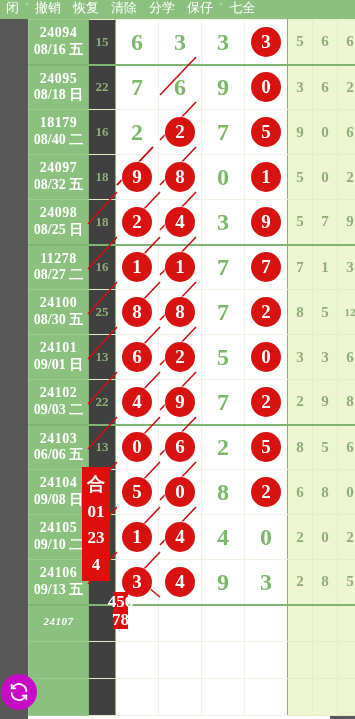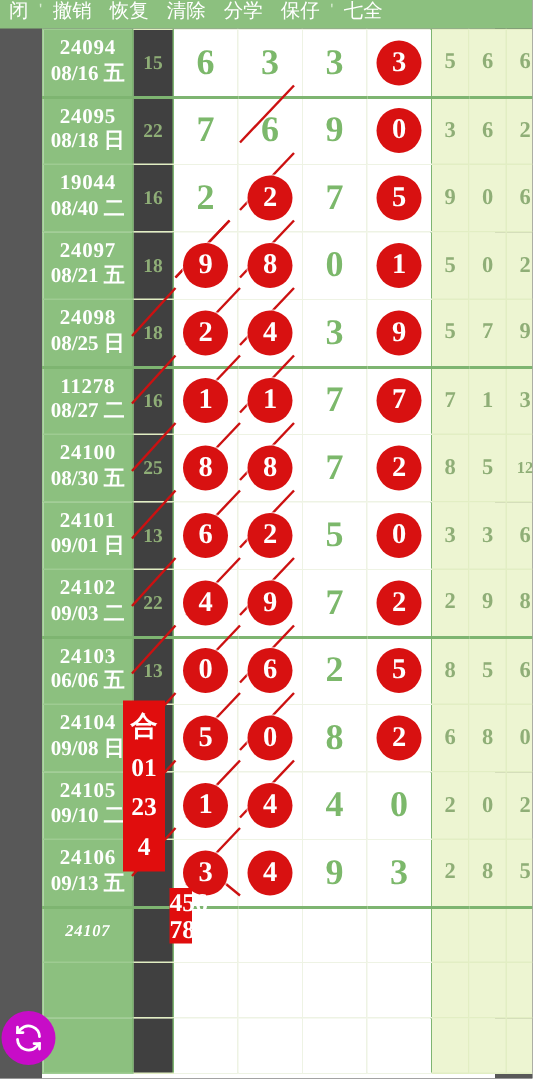--- a/index.html
+++ b/index.html
@@ -160,21 +160,21 @@
   #redbox .rb.cn{ font-size:18px; }
 
   
   #redbox2{
     position:absolute;
     left:113px; top:573px; width:15px; height:37px;
     background:#e00d0d;
     color:#fff;
     z-index:6;
     display:flex; flex-direction:column;
-    justify-content:center;
+    align-items:center; justify-content:center;
     font-family:"Liberation Serif", serif;
     font-weight:bold;
     line-height:1.02;
   }
   #redbox2 div{ font-size:17px; }
 
   
   #fab{
     position:absolute; left:1px; top:655px;
     width:36px; height:36px; border-radius:50%;
@@ -238,36 +238,36 @@
             <td class="num"><span class="d">7</span></td>
             <td class="num"><span class="d">6</span></td>
             <td class="num"><span class="d">9</span></td>
             <td class="num last"><span class="ball">0</span></td>
             <td class="rcol">3</td>
             <td class="rcol">6</td>
             <td class="rcol">2</td>
           </tr>
           <tr class="data-row">
             <td class="issue">
-              <span class="iss-no">19044</span>
+              <span class="iss-no">18179</span>
               <span class="iss-dt">08/40 二</span>
             </td>
             <td class="sum">16</td>
             <td class="num"><span class="d">2</span></td>
             <td class="num"><span class="ball">2</span></td>
             <td class="num"><span class="d">7</span></td>
             <td class="num last"><span class="ball">5</span></td>
             <td class="rcol">9</td>
             <td class="rcol">0</td>
             <td class="rcol">6</td>
           </tr>
           <tr class="data-row">
             <td class="issue">
               <span class="iss-no">24097</span>
-              <span class="iss-dt">08/21 五</span>
+              <span class="iss-dt">08/32 五</span>
             </td>
             <td class="sum">18</td>
             <td class="num"><span class="ball">9</span></td>
             <td class="num"><span class="ball">8</span></td>
             <td class="num"><span class="d">0</span></td>
             <td class="num last"><span class="ball">1</span></td>
             <td class="rcol">5</td>
             <td class="rcol">0</td>
             <td class="rcol">2</td>
           </tr>

